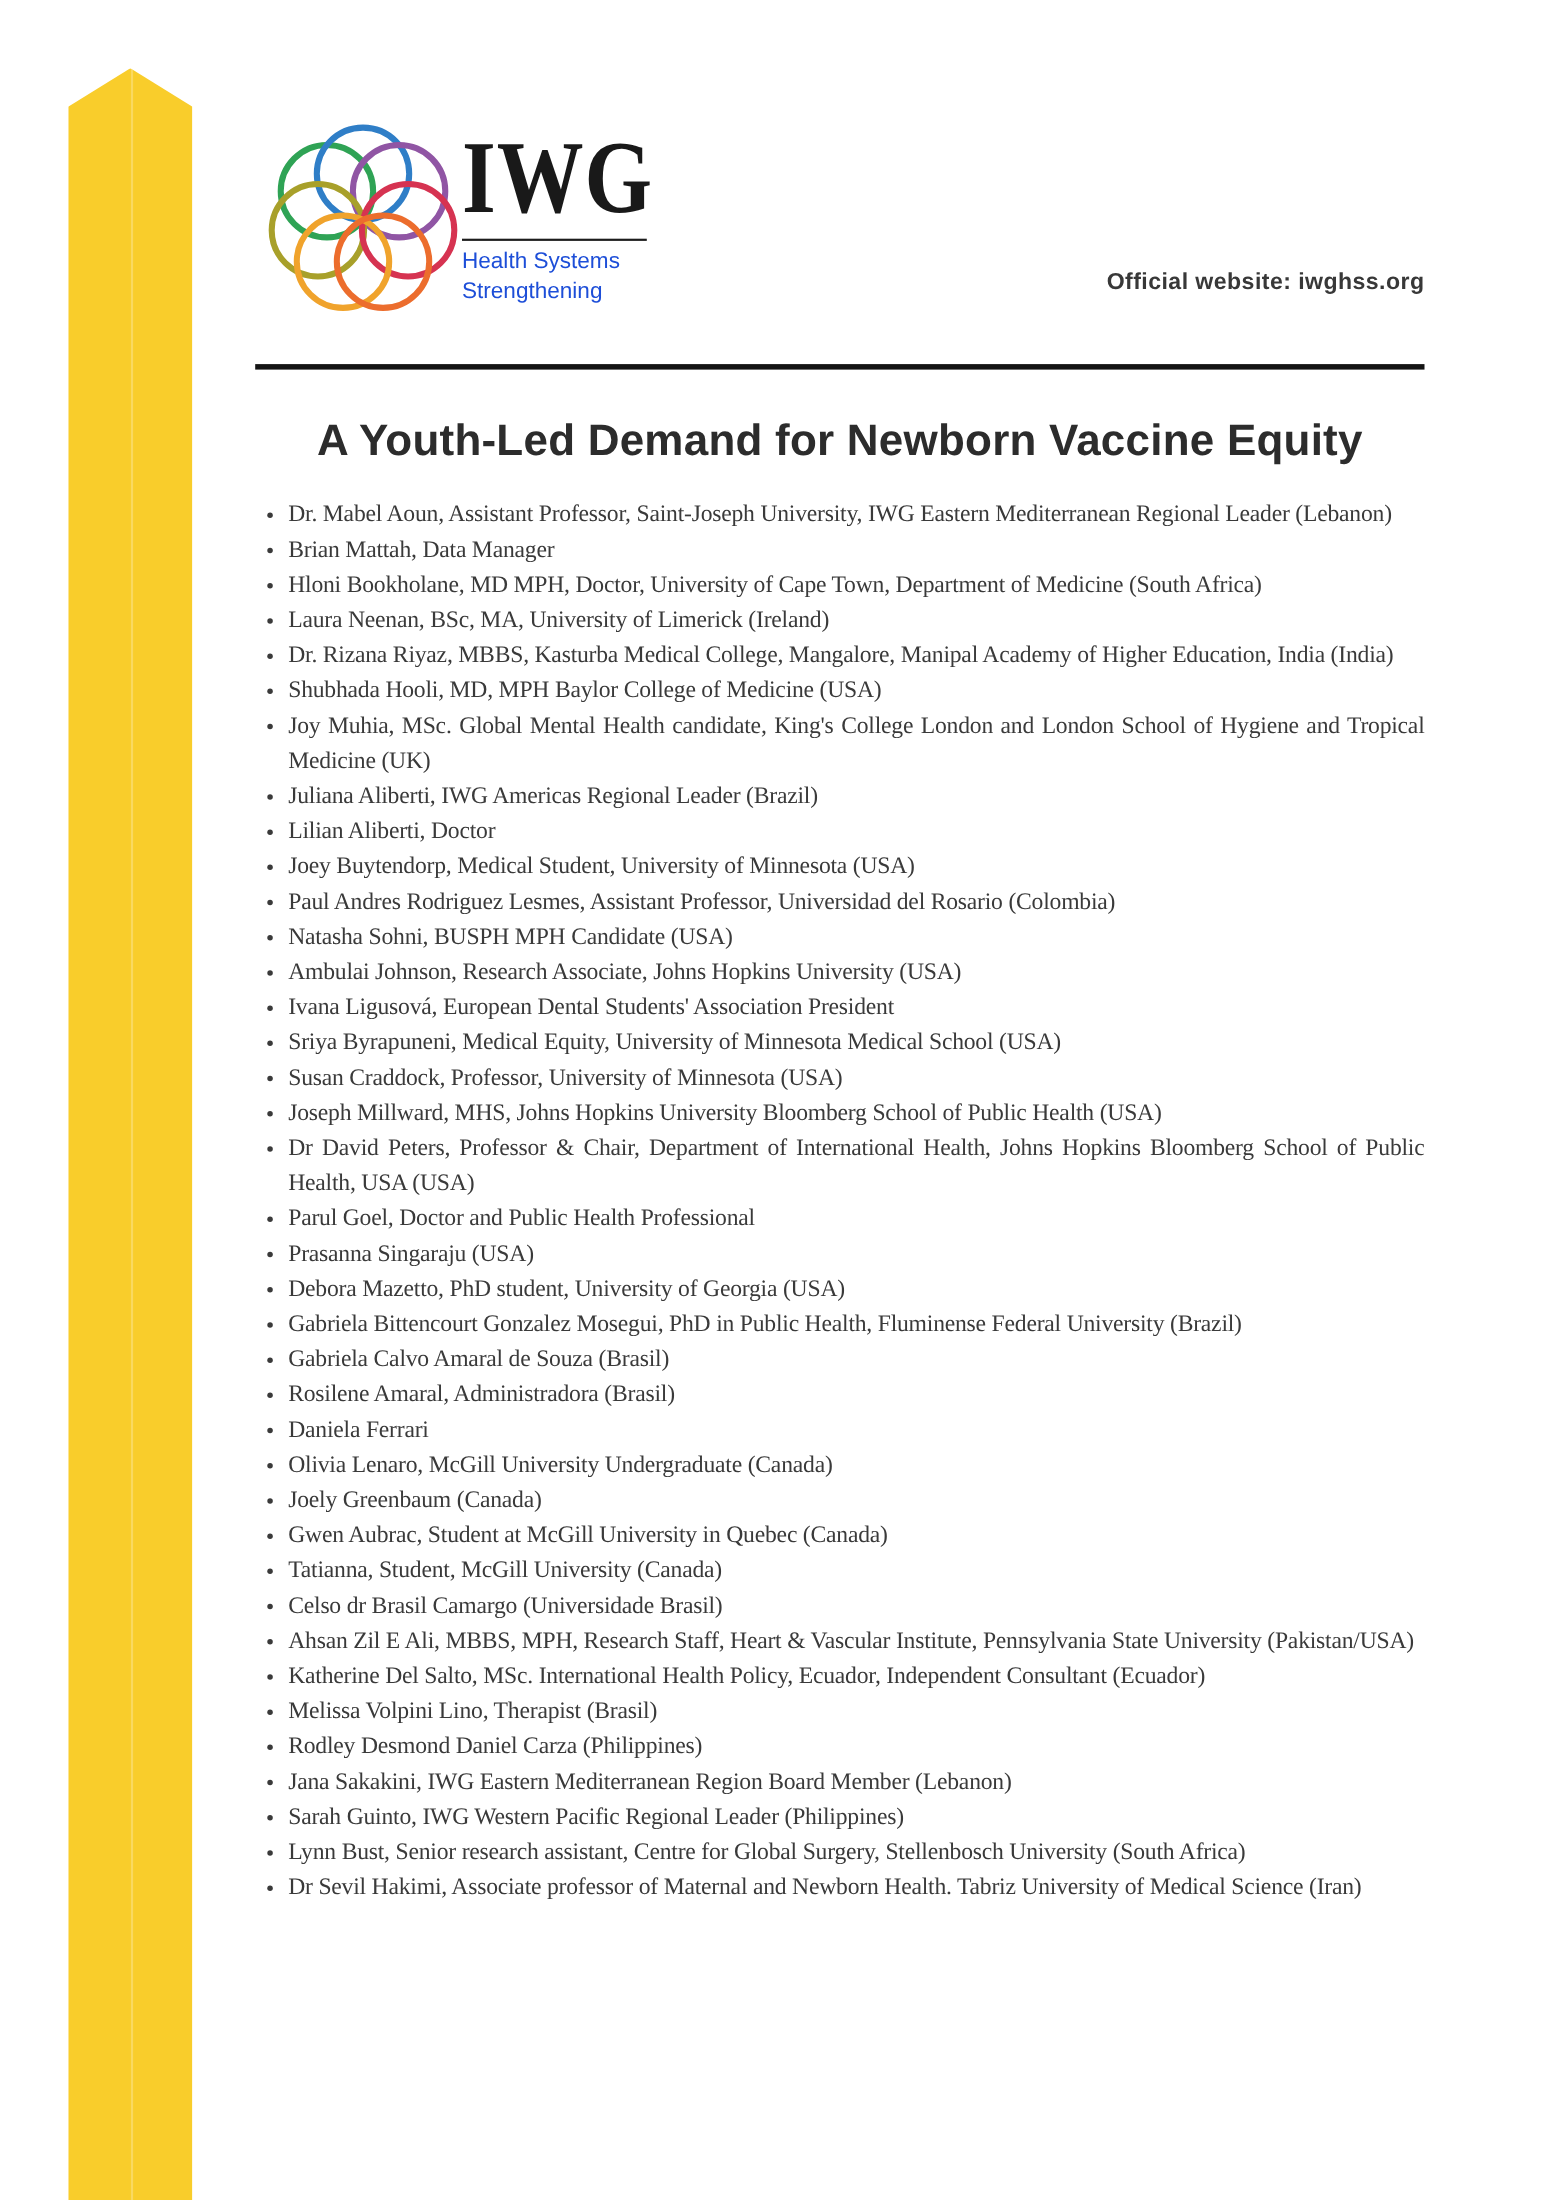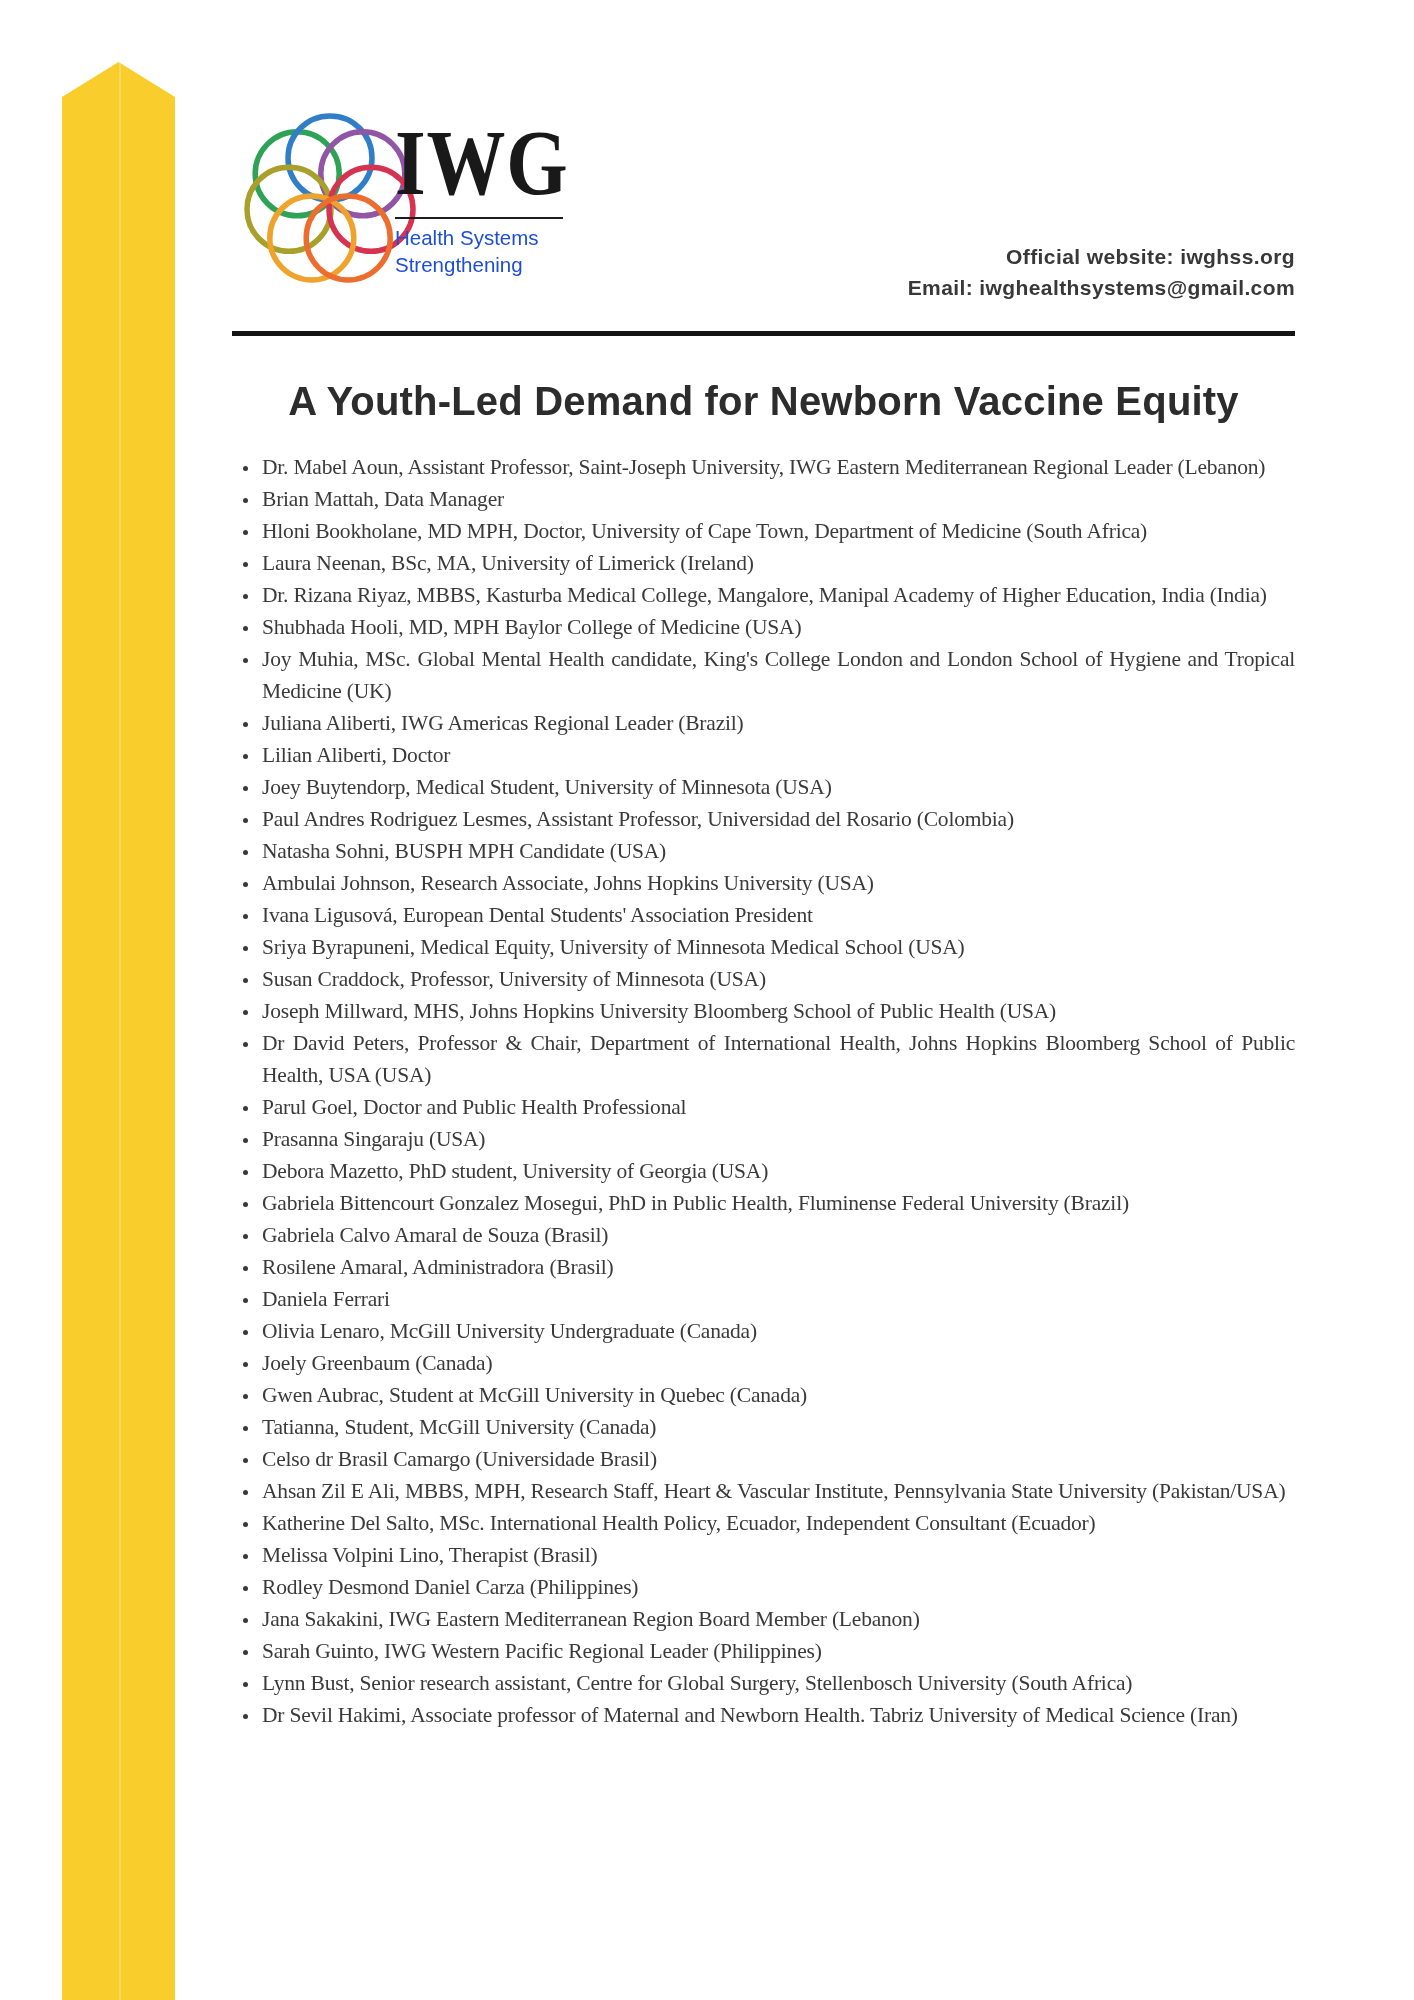--- a/index.html
+++ b/index.html
@@ -12,21 +12,21 @@
     position:absolute;left:62px;top:62px;width:113px;height:1938px;
     background:#F9CD2B;
     clip-path:polygon(50% 0,100% 35px,100% 100%,0 100%,0 35px);
   }
   .ribbon .seam{
     position:absolute;left:50%;top:0;width:2px;height:100%;
     background:rgba(255,255,255,.25);
   }
   
   .logo-flower{position:absolute;left:242px;top:112px;width:176px;height:176px;}
-  .logo-text{position:absolute;left:395px;top:116px;width:170px;}
+  .logo-text{position:absolute;left:420px;top:116px;width:170px;}
   .logo-acronym{
     font-family:"Liberation Serif",serif;font-weight:600;color:#191919;
     font-size:94px;line-height:92px;letter-spacing:1px;
     transform:scaleX(.84);transform-origin:0 50%;white-space:nowrap;
   }
   .logo-rule{width:168px;height:2px;background:#1d1d1d;margin-top:9px;}
   .logo-tagline{
     width:168px;font-size:20.5px;line-height:27px;
     color:#1d4ed8;margin-top:5px;
   }
@@ -74,21 +74,20 @@
     <div class="logo-acronym">IWG</div>
     <div class="logo-rule"></div>
     <div class="logo-tagline">
       <div>Health Systems</div>
       <div>Strengthening</div>
     </div>
   </div>
 
   <div class="contact">
     <div>Official website: iwghss.org</div>
-    <div>Email: iwghealthsystems@gmail.com</div>
   </div>
 </div>
 
 <div class="divider"></div>
 
 <div class="page-title">A Youth-Led Demand for Newborn Vaccine Equity</div>
 
 <div class="signatories">
   <ul>
       <li>Dr. Mabel Aoun, Assistant Professor, Saint-Joseph University, IWG Eastern Mediterranean Regional Leader (Lebanon)</li>

